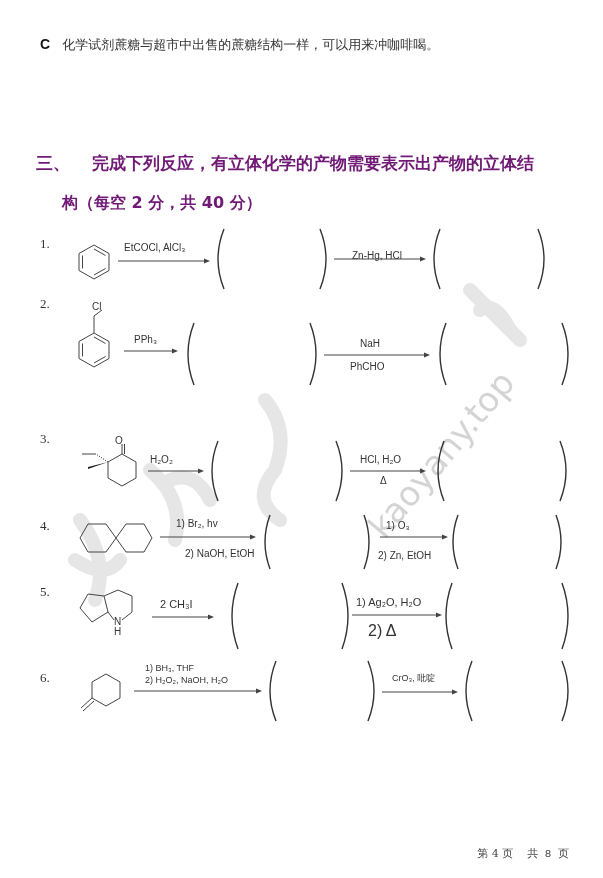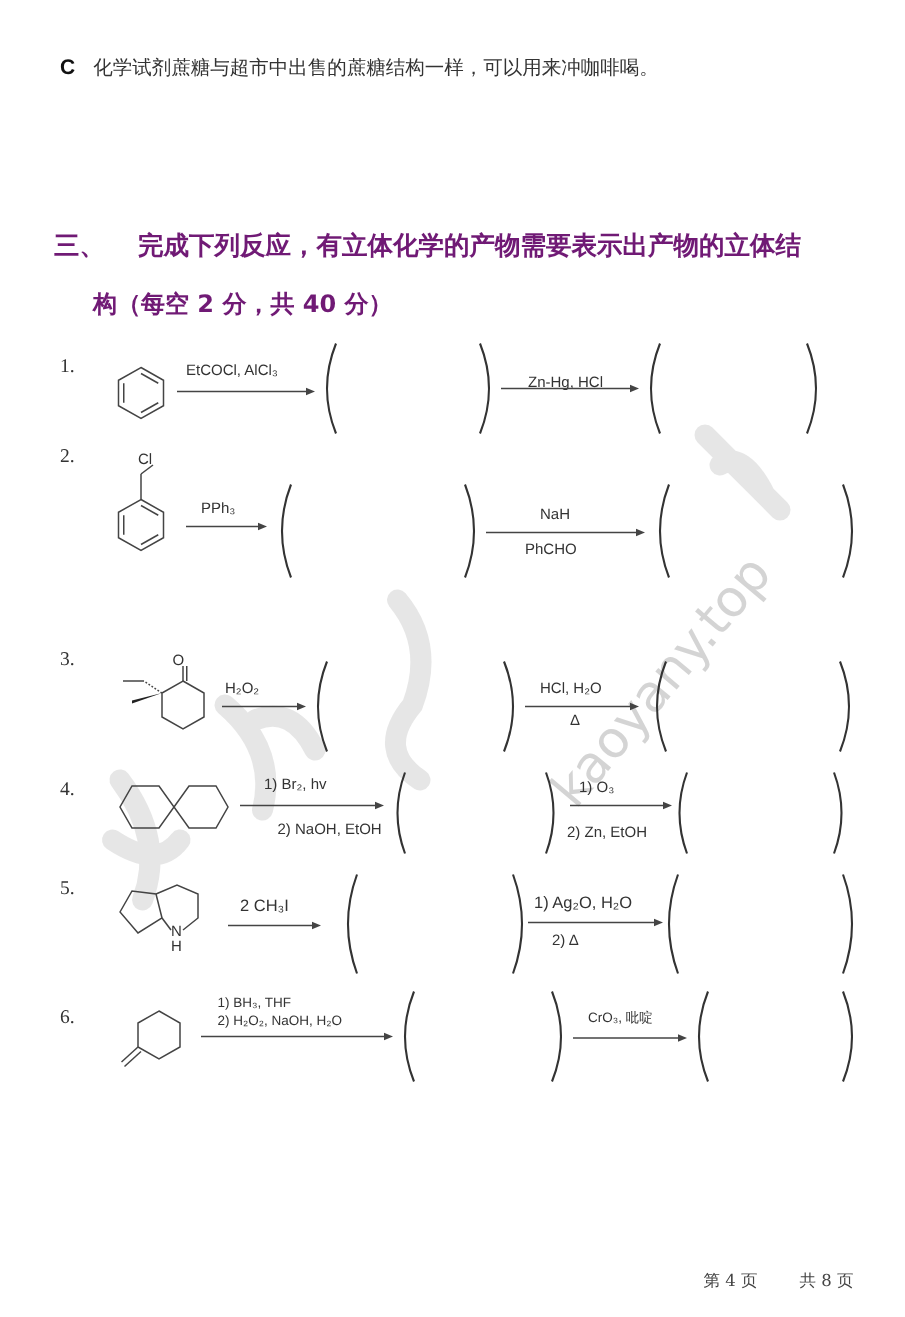--- a/index.html
+++ b/index.html
@@ -8,21 +8,21 @@
   .abs { position:absolute; }
   .opt-line { left:40px; top:36px; font-size:13px; color:#333; white-space:nowrap; }
   .opt-letter { font-family:"Liberation Sans", sans-serif; font-weight:bold; font-size:14px; margin-right:12px; color:#111; }
   .heading { font-family:"DejaVu Sans", "Liberation Sans", sans-serif; font-weight:bold; font-size:17px; color:#701a75; white-space:nowrap; }
   .h1 { left:36px; top:152px; }
   .h1 .num { margin-right:22px; }
   .h2 { left:62px; top:193px; font-size:16px; }
   .qnum { font-family:"Liberation Serif", serif; font-size:13px; color:#333; }
   .reag { font-family:"Liberation Sans", sans-serif; font-size:10px; color:#333; white-space:nowrap; }
   .footer { right:34px; top:846px; font-size:11px; color:#444; white-space:nowrap; }
-  .footer span + span { margin-left:28px; }
+  .footer span + span { margin-left:14px;font-family:Liberation Mono, monospace; }
   svg { overflow:visible; }
   .wm { position:absolute; color:rgba(200,200,200,0.45); pointer-events:none; }
 </style>
 </head>
 <body>
 
 <div class="wm" style="left:360px; top:520px; font-family:'DejaVu Sans',sans-serif; font-size:34px; transform:rotate(-50deg); transform-origin:left top; color:rgba(170,170,170,0.5);">kaoyany.top</div>
 <svg class="abs" width="603" height="878" style="left:0;top:0;pointer-events:none;">
   <g stroke="rgba(210,210,210,0.55)" stroke-width="14" fill="none" stroke-linecap="round">
     <path d="M470 290 Q500 320 520 340 M480 310 Q495 300 510 330"></path>
@@ -186,21 +186,21 @@
     <path d="M12 1 Q0 34 12 67" fill="none" stroke="#333" stroke-width="1.4"></path>
   </svg>
 <svg class="abs" style="left:340px; top:582px;" width="14" height="68">
     <path d="M2 1 Q14 34 2 67" fill="none" stroke="#333" stroke-width="1.4"></path>
   </svg>
 <div class="abs reag" style="left:356px; top:596px; font-size:11px;">1) Ag₂O, H₂O</div>
 <svg class="abs" style="left:352px; top:612px;" width="90" height="6">
     <line x1="0" y1="3" x2="84" y2="3" stroke="#444" stroke-width="1"></line>
     <polygon points="84,0.5 90,3 84,5.5" fill="#444"></polygon>
   </svg>
-<div class="abs reag" style="left:368px; top:622px; font-size:10px;">2) Δ</div>
+<div class="abs reag" style="left:368px; top:622px; font-size:16px;">2) Δ</div>
 <svg class="abs" style="left:440px; top:582px;" width="14" height="68">
     <path d="M12 1 Q0 34 12 67" fill="none" stroke="#333" stroke-width="1.4"></path>
   </svg>
 <svg class="abs" style="left:560px; top:582px;" width="14" height="68">
     <path d="M2 1 Q14 34 2 67" fill="none" stroke="#333" stroke-width="1.4"></path>
   </svg>
 
 <div class="abs qnum" style="left:40px; top:670px;">6.</div>
 <svg class="abs" style="left:76px; top:670px;" width="56" height="50">
   <polygon points="30,4 44,12 44,28 30,36 16,28 16,12" fill="none" stroke="#444" stroke-width="1" transform="translate(0,0)"></polygon>

